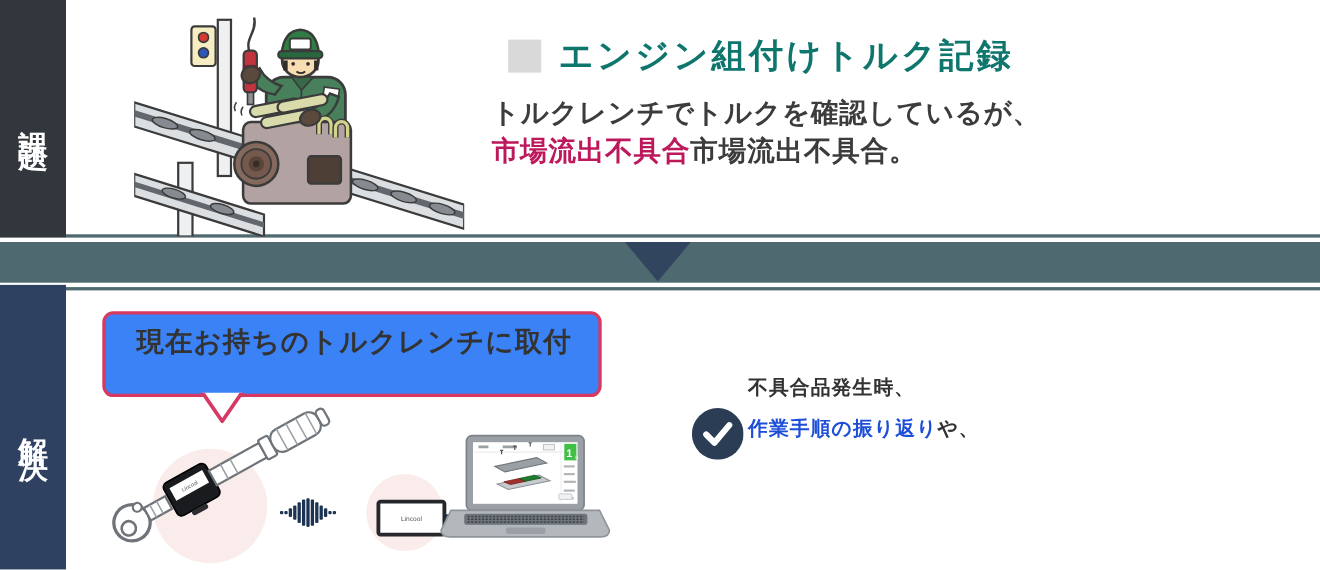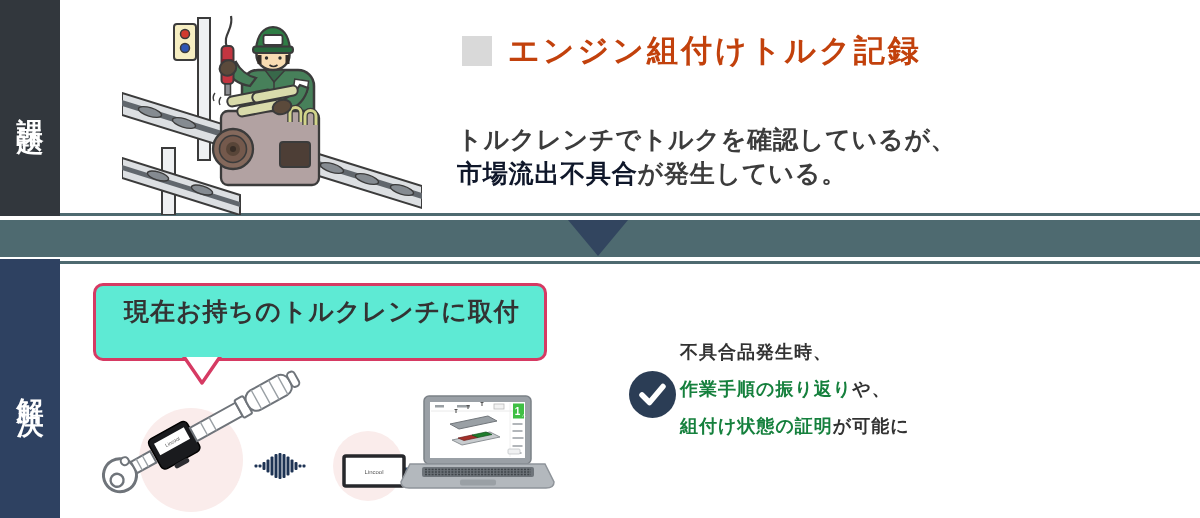--- a/index.html
+++ b/index.html
@@ -14,37 +14,37 @@
   
   .rule{position:absolute;left:60px;width:1140px;height:3px;background:#4e6a70;}
   .rule-top{top:213px;} .rule-bottom{top:261px;}
   .band{position:absolute;left:0;top:220px;width:1200px;height:37px;background:#4e6a70;}
   .band-arrow{position:absolute;left:568px;top:220px;width:0;height:0;
               border-left:30px solid transparent;border-right:30px solid transparent;
               border-top:36px solid #32455f;}
   
   .heading-row{position:absolute;left:462px;top:30px;display:flex;align-items:center;gap:16px;}
   .heading-square{width:30px;height:30px;background:#d9d9d9;flex:0 0 auto;}
-  .heading-text{font-size:31px;font-weight:bold;color:#c2410c;letter-spacing:3px;white-space:nowrap;}
-  .problem-body{position:absolute;left:457px;top:86px;margin-top:36px;}
+  .heading-text{font-size:31px;font-weight:bold;color:#0f766e;letter-spacing:3px;white-space:nowrap;}
+  .problem-body{position:absolute;left:447px;top:86px;}
   .problem-body p{margin:0;font-size:25px;font-weight:bold;color:#3c3c3c;line-height:34px;
                   letter-spacing:0.8px;white-space:nowrap;}
-  .blue{color:#0f172a;}
+  .blue{color:#be185d;}
   
   .callout{position:absolute;left:93px;top:283px;width:454px;height:78px;box-sizing:border-box;
-           background:#5eead4;border:3.4px solid #d63a63;border-radius:10px;
+           background:#3b82f6;border:3.4px solid #d63a63;border-radius:10px;
            padding:11px 0 11px 28px;z-index:2;}
   .callout div{font-size:25px;font-weight:bold;color:#333;line-height:29.5px;letter-spacing:1px;
                white-space:nowrap;}
   .callout-tail{position:absolute;left:176px;top:357px;z-index:3;}
   
   .result{position:absolute;left:680px;top:334px;}
   .result p{margin:0;font-size:18px;font-weight:bold;color:#323232;line-height:37px;
             letter-spacing:1px;white-space:nowrap;}
-  .crimson{color:#15803d;}
+  .crimson{color:#1d4ed8;}
   .check-icon{position:absolute;left:629px;top:371px;}
   .illu{position:absolute;}
 </style>
 </head>
 <body>
 
 <div class="stage">
 
   <div class="side side-problem">
     <span class="side-label">課題</span>
@@ -137,21 +137,21 @@
       <ellipse cx="80" cy="182" rx="11" ry="4" transform="rotate(17 80 182)" fill="#858b91" stroke="#3b3b3b" stroke-width="1.3"></ellipse>
     </g>
   </svg>
 
   <div class="heading-row">
     <span class="heading-square"></span>
     <span class="heading-text">エンジン組付けトルク記録</span>
   </div>
   <div class="problem-body">
     <p>トルクレンチでトルクを確認しているが、</p>
-    <p><span class="blue">市場流出不具合</span><span>が発生している。</span></p>
+    <p><span class="blue">市場流出不具合</span><span>市場流出不具合。</span></p>
   </div>
 
   <div class="callout">
     <div>現在お持ちのトルクレンチに取付</div>
   </div>
   <svg class="callout-tail" width="52" height="30" viewBox="0 0 52 30">
     <polygon points="4,-6 48,-6 26,26" fill="#fff" stroke="#d63a63" stroke-width="3.4" stroke-linejoin="round"></polygon>
   </svg>
 
   <svg class="illu" style="left:60px;top:360px;" width="600" height="158" viewBox="0 0 600 158">
@@ -243,16 +243,15 @@
     </g>
   </svg>
 
   <svg class="check-icon" width="47" height="47" viewBox="0 0 47 47">
     <circle cx="23.5" cy="23.5" r="23.5" fill="#2b3d55"></circle>
     <path d="M13,24 L20.5,31.5 L34,15.5" stroke="#fff" stroke-width="5.5" fill="none" stroke-linecap="round" stroke-linejoin="round"></path>
   </svg>
   <div class="result">
     <p>不具合品発生時、</p>
     <p><span class="crimson">作業手順の振り返り</span><span>や、</span></p>
-    <p><span class="crimson">組付け状態の証明</span><span>が可能に</span></p>
   </div>
 
 </div>
 
 </body></html>

